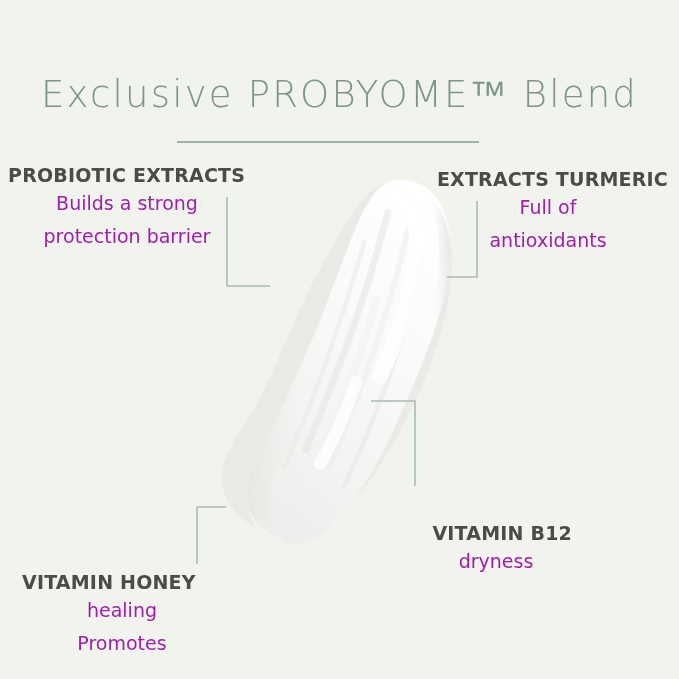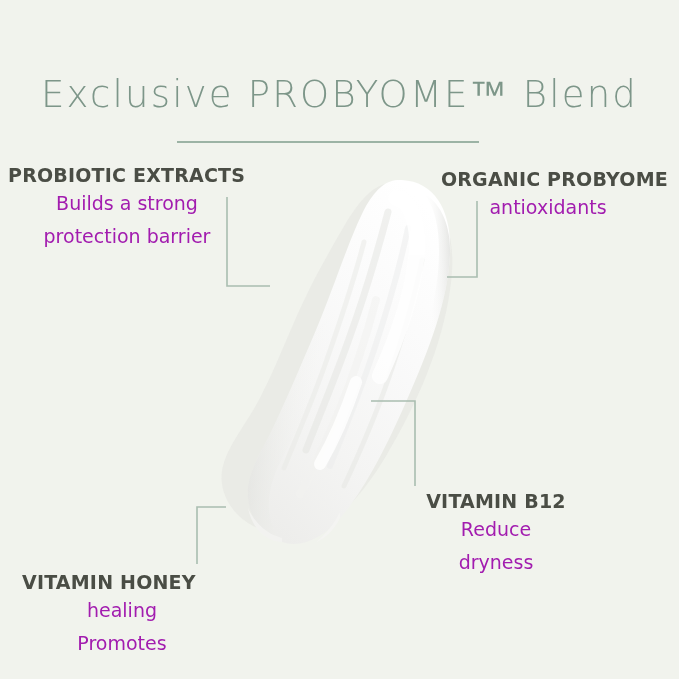--- a/index.html
+++ b/index.html
@@ -92,21 +92,21 @@
     width: 240px;
   }
   #callout-turmeric .callout-heading { text-align: right; }
 
   #callout-vitamin {
     left: 420px;
     top: 490px;
     text-align: center;
     width: 152px;
   }
-  #callout-vitamin .callout-heading { text-align: center; }
+  #callout-vitamin .callout-heading { text-align: right; margin-top: 32px; }
 
   #callout-honey {
     left: 22px;
     top: 571px;
     text-align: center;
     width: 200px;
   }
   #callout-honey .callout-heading { text-align: left; }
 
   
@@ -205,27 +205,27 @@
     <path d="M226,507 L197,507 L197,564" fill="none" stroke="#a9bdb0" stroke-width="1.6"></path>
   </svg>
 
   <div class="callout" id="callout-probiotic">
     <div class="callout-heading">PROBIOTIC EXTRACTS</div>
     <div class="callout-body">Builds a strong</div>
     <div class="callout-body">protection barrier</div>
   </div>
 
   <div class="callout" id="callout-turmeric">
-    <div class="callout-heading">ORGANIC PROBYOME</div>
+    <div class="callout-heading">EXTRACTS TURMERIC</div>
+    <div class="callout-body">Full of</div>
     <div class="callout-body">antioxidants</div>
   </div>
 
   <div class="callout" id="callout-vitamin">
     <div class="callout-heading">VITAMIN B12</div>
-    <div class="callout-body">Reduce</div>
     <div class="callout-body">dryness</div>
   </div>
 
   <div class="callout" id="callout-honey">
     <div class="callout-heading">VITAMIN HONEY</div>
     <div class="callout-body">healing</div>
     <div class="callout-body">Promotes</div>
   </div>
 
 </div>

